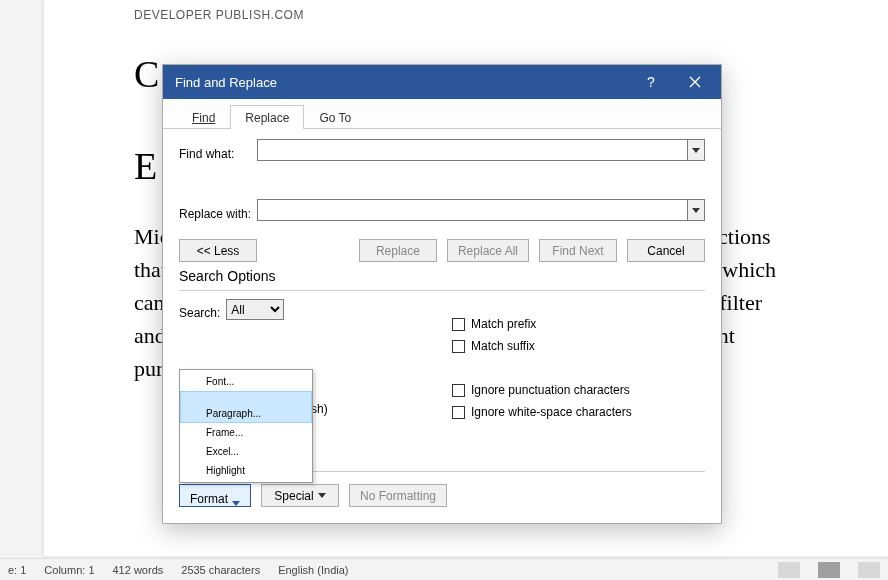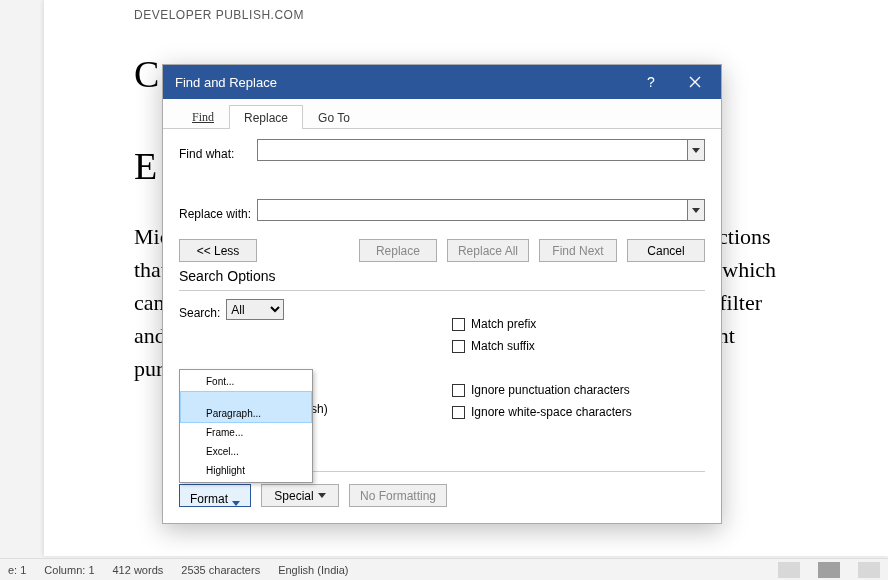--- a/index.html
+++ b/index.html
@@ -38,21 +38,21 @@
   .fs-label { font-size:14px; margin-bottom:6px; display:block; }
   .hr { border:none; border-top:1px solid #ccc; margin:0 0 8px 0; }
 
   .optgrid { display:flex; }
   .optcol { flex:1; display:flex; flex-direction:column; gap:8px; font-size:12px; }
   .optrow { display:flex; align-items:flex-end; gap:6px; }
   .sel { display:flex; }
   .sel select { height:21px; border:1px solid #7a7a7a; font-size:12px; width:58px; }
   .chk { width:13px; height:13px; border:1px solid #333; display:inline-block; }
 
-  .u { text-decoration: underline; font-family: Liberation Serif, serif; }
+  .u { text-decoration: underline; }
 
   .bottom { margin-top:12px; display:flex; gap:10px; align-items:center; }
   .menu-btn { height:23px; border:1px solid #2b579a; background:#e5f1fb; font-size:12px; padding:0 10px; display:flex; align-items:flex-end; gap:4px; }
   .menu-btn .caret { border-top-color:#2b579a; }
 
   
   .popup { position:absolute; left:16px; bottom:40px; width:134px; background:#fff; border:1px solid #999; box-shadow:2px 2px 4px rgba(0,0,0,.2); padding:2px 0; }
   .popup .mi { padding:4px 10px 4px 26px; font-size:10px; position:relative; }
   .popup .mi.hover { background:#cce8ff; border:1px solid #99d1ff; padding:16px 9px 3px 25px; }
 

